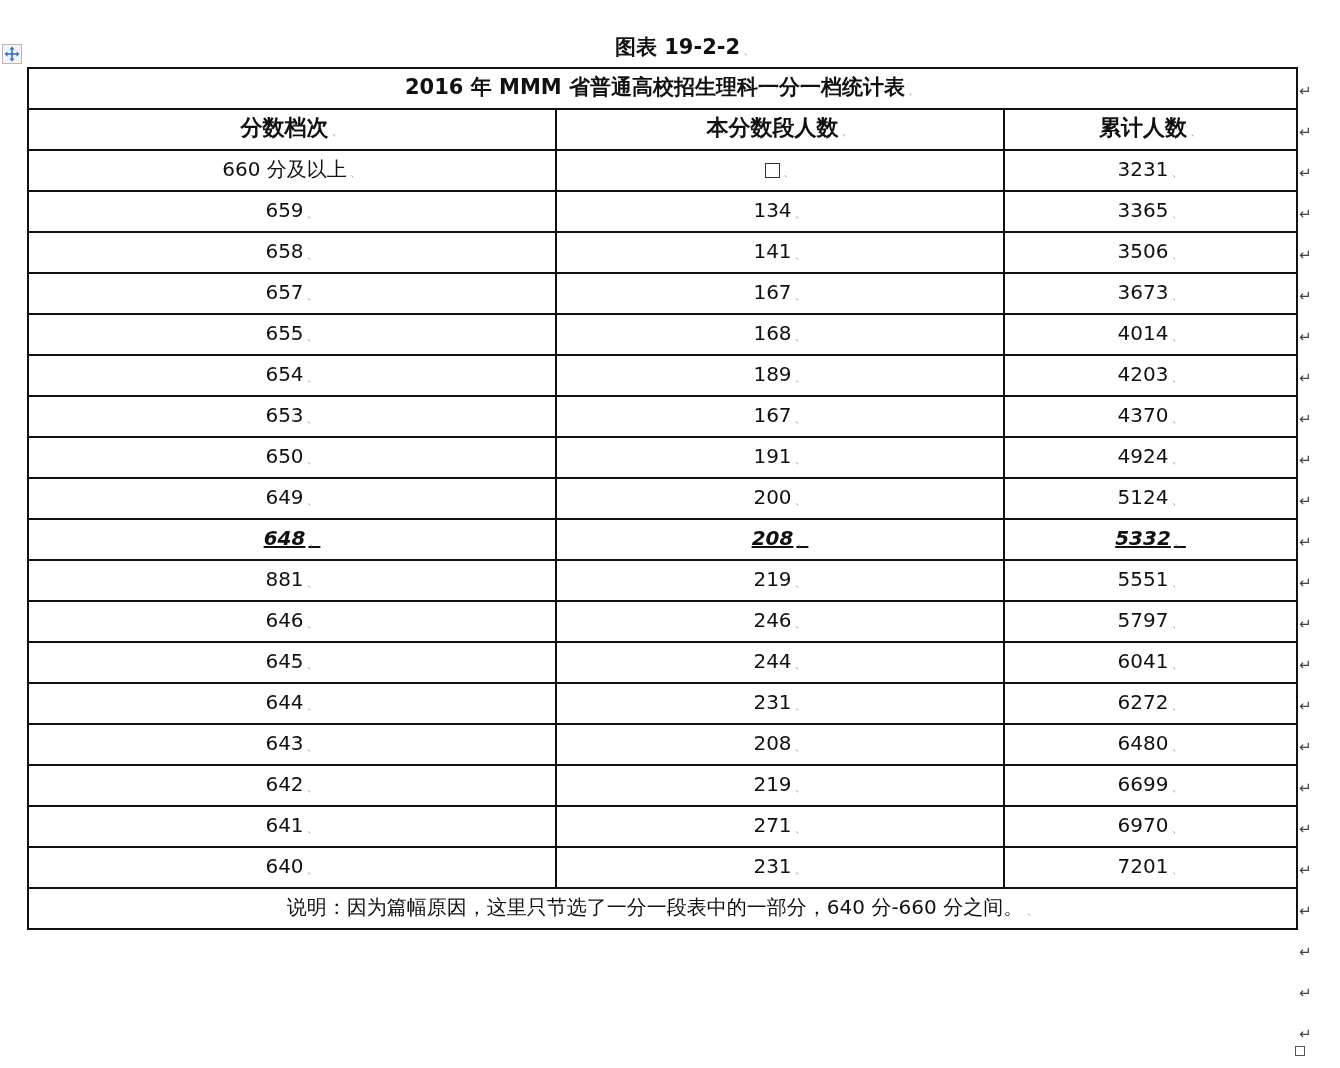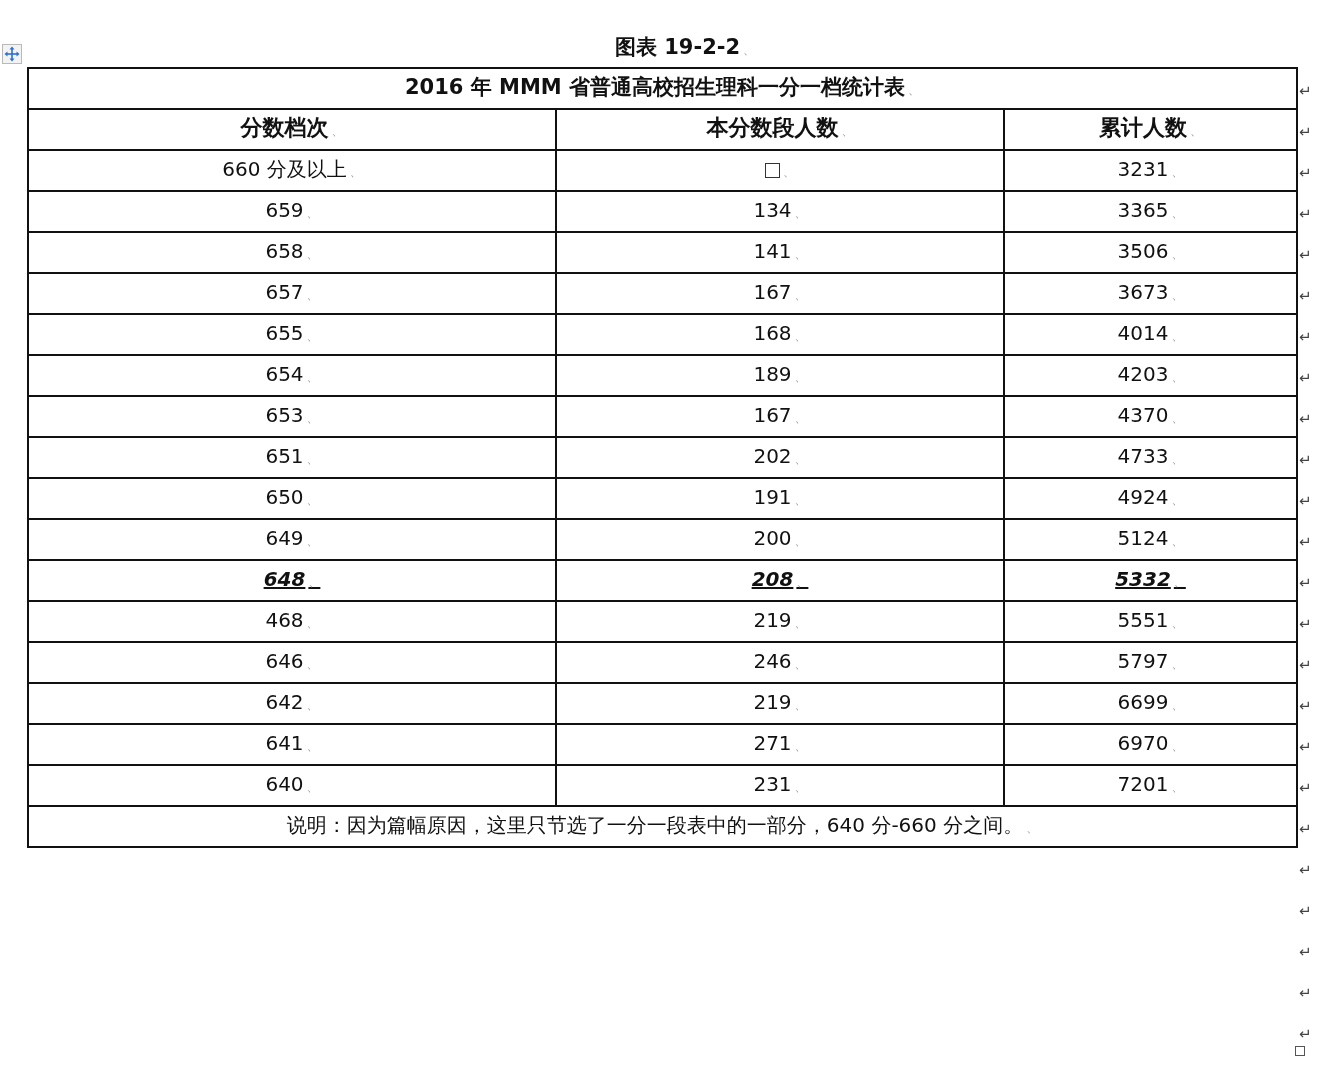--- a/index.html
+++ b/index.html
@@ -112,48 +112,58 @@
         <td><span>654</span><span class="mark">、</span></td>
         <td><span>189</span><span class="mark">、</span></td>
         <td><span>4203</span><span class="mark">、</span></td>
       </tr>
       <tr>
         <td><span>653</span><span class="mark">、</span></td>
         <td><span>167</span><span class="mark">、</span></td>
         <td><span>4370</span><span class="mark">、</span></td>
       </tr>
       <tr>
-        <td><span>651</span><span class="mark">、</span></td>
-        <td><span>202</span><span class="mark">、</span></td>
-        <td><span>4733</span><span class="mark">、</span></td>
-      </tr>
-      <tr>
         <td><span>650</span><span class="mark">、</span></td>
         <td><span>191</span><span class="mark">、</span></td>
         <td><span>4924</span><span class="mark">、</span></td>
       </tr>
       <tr>
         <td><span>649</span><span class="mark">、</span></td>
         <td><span>200</span><span class="mark">、</span></td>
         <td><span>5124</span><span class="mark">、</span></td>
       </tr>
       <tr class="highlight">
         <td><span>648</span><span class="mark">、</span></td>
         <td><span>208</span><span class="mark">、</span></td>
         <td><span>5332</span><span class="mark">、</span></td>
       </tr>
       <tr>
-        <td><span>468</span><span class="mark">、</span></td>
+        <td><span>881</span><span class="mark">、</span></td>
         <td><span>219</span><span class="mark">、</span></td>
         <td><span>5551</span><span class="mark">、</span></td>
       </tr>
       <tr>
         <td><span>646</span><span class="mark">、</span></td>
         <td><span>246</span><span class="mark">、</span></td>
         <td><span>5797</span><span class="mark">、</span></td>
+      </tr>
+      <tr>
+        <td><span>645</span><span class="mark">、</span></td>
+        <td><span>244</span><span class="mark">、</span></td>
+        <td><span>6041</span><span class="mark">、</span></td>
+      </tr>
+      <tr>
+        <td><span>644</span><span class="mark">、</span></td>
+        <td><span>231</span><span class="mark">、</span></td>
+        <td><span>6272</span><span class="mark">、</span></td>
+      </tr>
+      <tr>
+        <td><span>643</span><span class="mark">、</span></td>
+        <td><span>208</span><span class="mark">、</span></td>
+        <td><span>6480</span><span class="mark">、</span></td>
       </tr>
       <tr>
         <td><span>642</span><span class="mark">、</span></td>
         <td><span>219</span><span class="mark">、</span></td>
         <td><span>6699</span><span class="mark">、</span></td>
       </tr>
       <tr>
         <td><span>641</span><span class="mark">、</span></td>
         <td><span>271</span><span class="mark">、</span></td>
         <td><span>6970</span><span class="mark">、</span></td>

